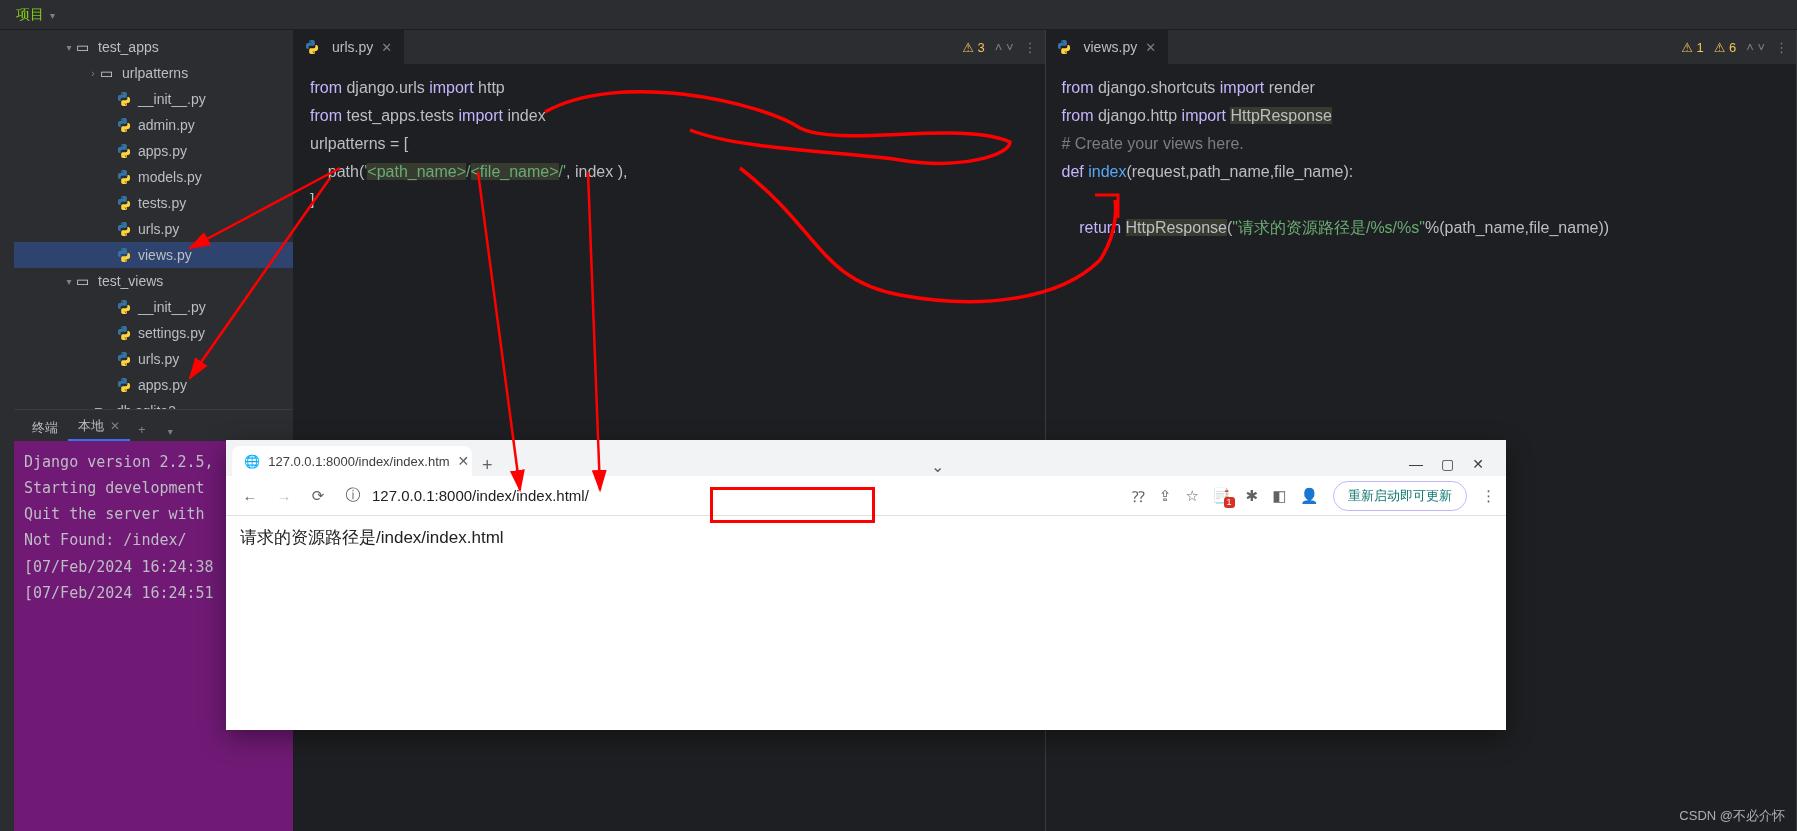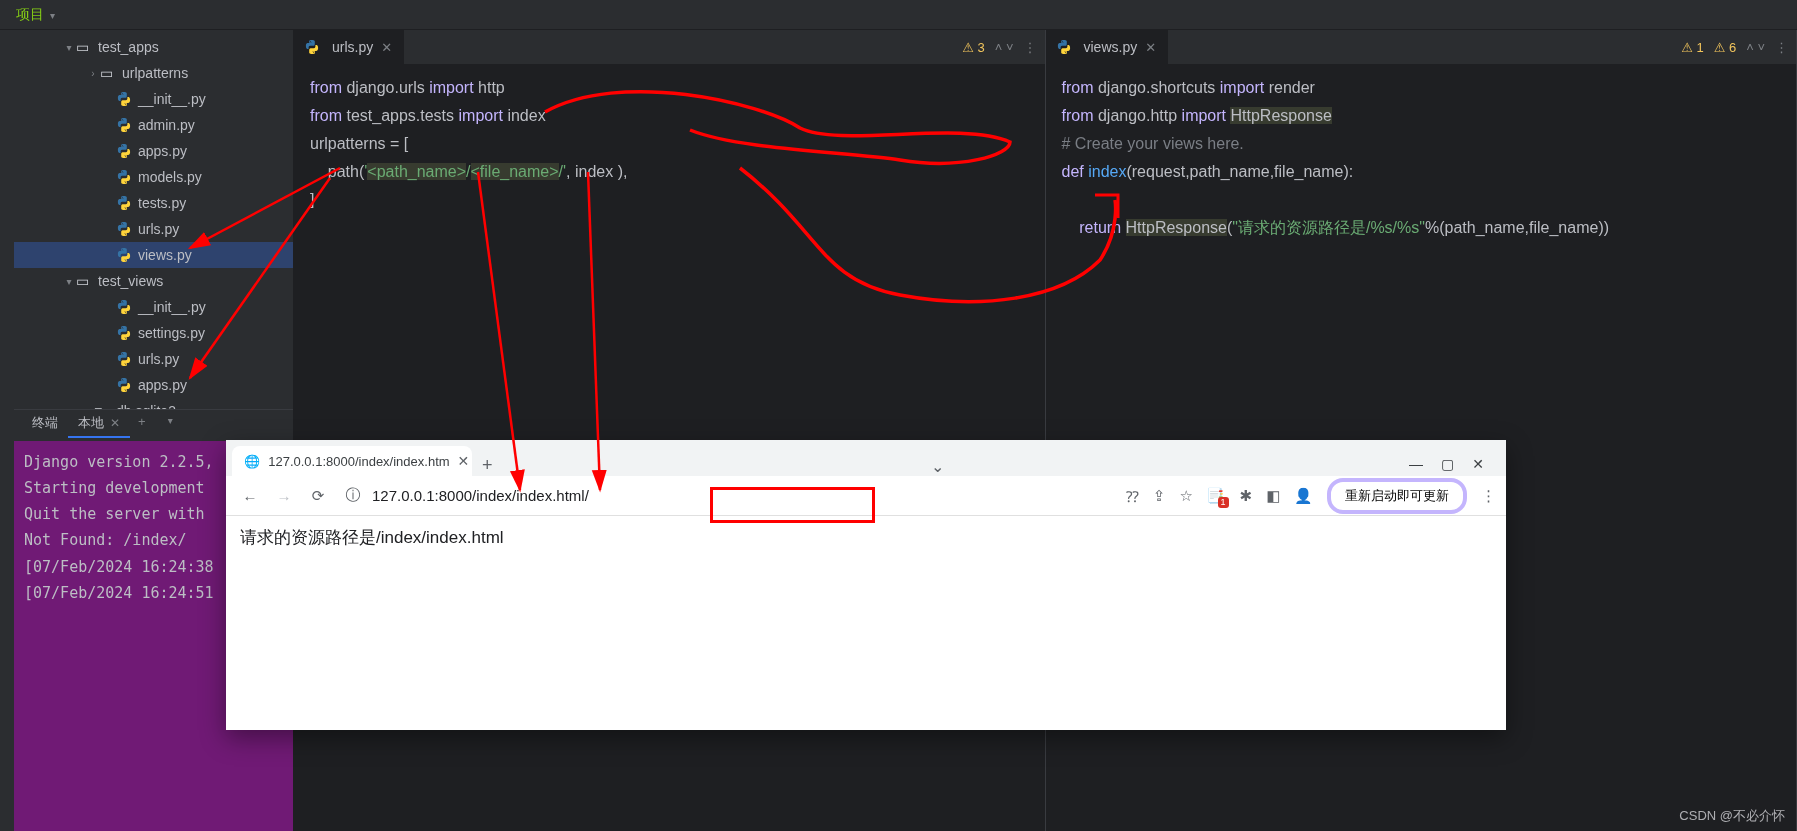--- a/index.html
+++ b/index.html
@@ -12,21 +12,21 @@
   .sidebar { width:280px; background:#2b2d30; border-right:1px solid #1e1f22; display:flex; flex-direction:column;}
   .tree { flex:1; overflow:hidden; padding-top:4px; font-size:14px;}
   .tree-row { height:26px; display:flex; align-items:center; padding-left:0; cursor:pointer; color:#bcbec4;}
   .tree-row.sel{background:#2e436e;}
   .tw{display:inline-block;width:14px;text-align:center;color:#7d8085;font-size:10px;}
   .ind{display:inline-block;}
   .pyicon{width:16px;height:16px;margin-right:6px;display:inline-flex;align-items:center;justify-content:center;}
   .pyicon svg{width:16px;height:16px;}
   .foldicon{width:16px;height:16px;margin-right:6px;color:#ced0d6;}
   .dbicon{width:16px;height:16px;margin-right:6px;color:#ced0d6;}
-  .terminal-tabs{height:32px;background:#2b2d30;display:flex;align-items:flex-start;border-top:1px solid #393b40;padding:0 8px;font-size:13px;}
+  .terminal-tabs{height:32px;background:#2b2d30;display:flex;align-items:flex-end;border-top:1px solid #393b40;padding:0 8px;font-size:13px;}
   .term-tab{padding:4px 10px;color:#bcbec4;display:flex;align-items:center;gap:6px;}
   .term-tab.act{border-bottom:2px solid #3574f0;}
   .tclose{color:#7d8085;font-size:12px;cursor:pointer;}
   .tplus{color:#7d8085;padding:4px 8px;cursor:pointer;}
   .terminal-body{flex:1;min-height:0;background:#701a75;padding:8px 10px;font-family:Consolas,monospace;font-size:15px;line-height:1.75;color:#bcbec4;white-space:pre;}
   .editors{flex:1;display:flex;min-width:0;}
   .editor-pane{flex:1;display:flex;flex-direction:column;min-width:0;border-right:1px solid #393b40;}
   .tabbar{height:34px;background:#2b2d30;display:flex;align-items:center;position:relative;}
   .etab{height:34px;display:flex;align-items:center;gap:6px;padding:0 10px;color:#bcbec4;font-size:14px;}
   .etab.cur{background:#1e1f22;}
@@ -48,21 +48,21 @@
   .btab .bx{color:#5f6368;font-size:14px;cursor:pointer;}
   .bplus{padding:0 10px;color:#5f6368;font-size:18px;cursor:pointer;}
   .bwinbtns{margin-left:auto;display:flex;gap:18px;padding:4px 16px;color:#3c4043;font-size:14px;}
   .bdrop{margin-right:20px;color:#5f6368;font-size:16px;}
   .btoolbar{height:40px;background:#fff;border-bottom:1px solid #e0e0e0;display:flex;align-items:center;gap:6px;padding:0 10px;font-size:15px;}
   .bnav{color:#5f6368;width:28px;text-align:center;cursor:pointer;}
   .bnav.dis{color:#bdc1c6;}
   .baddr{flex:1;display:flex;align-items:center;gap:8px;color:#202124;height:32px;border-radius:16px;padding:0 4px;}
   .binfo{color:#5f6368;width:22px;text-align:center;}
   .bactions{display:flex;align-items:center;gap:14px;color:#5f6368;}
-  .bupdate{border:4px solid #c4b5fd;color:#000000;border-radius:16px;padding:5px 14px;font-size:13px;cursor:pointer;}
+  .bupdate{border:1px solid #c4b5fd;color:#0f766e;border-radius:16px;padding:5px 14px;font-size:13px;cursor:pointer;}
   .bcontent{flex:1;padding:10px 14px;font-size:17px;color:#202124;}
   .redbox{position:absolute;border:3px solid #ff0000;pointer-events:none;}
   .watermark{position:absolute;right:12px;bottom:6px;color:#c7c7cb;font-size:13px;opacity:.85;}
   svg.anno{position:absolute;left:0;top:0;pointer-events:none;}
   .certbadge{position:relative;}
   .certbadge::after{content:"1";position:absolute;right:-3px;bottom:-3px;background:#d93025;color:#fff;font-size:9px;border-radius:3px;padding:0 3px;line-height:11px;}
 </style>
 </head>
 <body>
 

